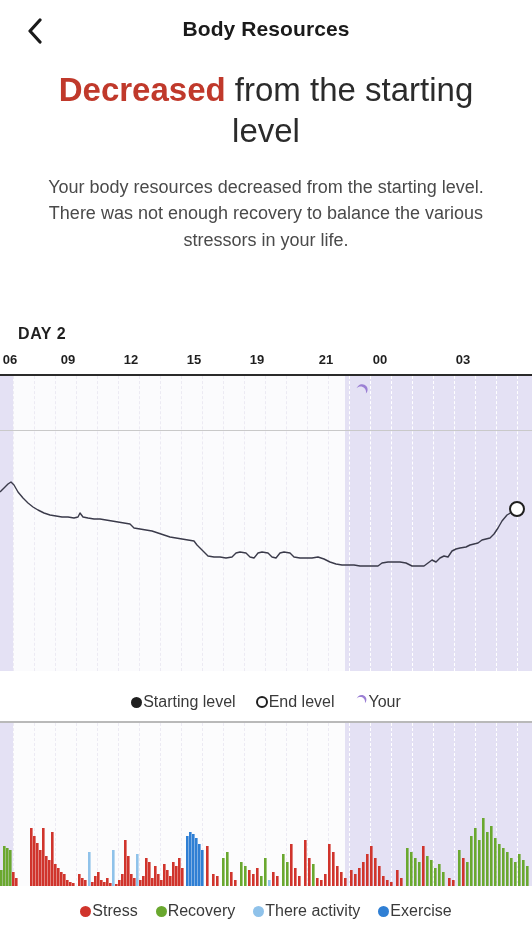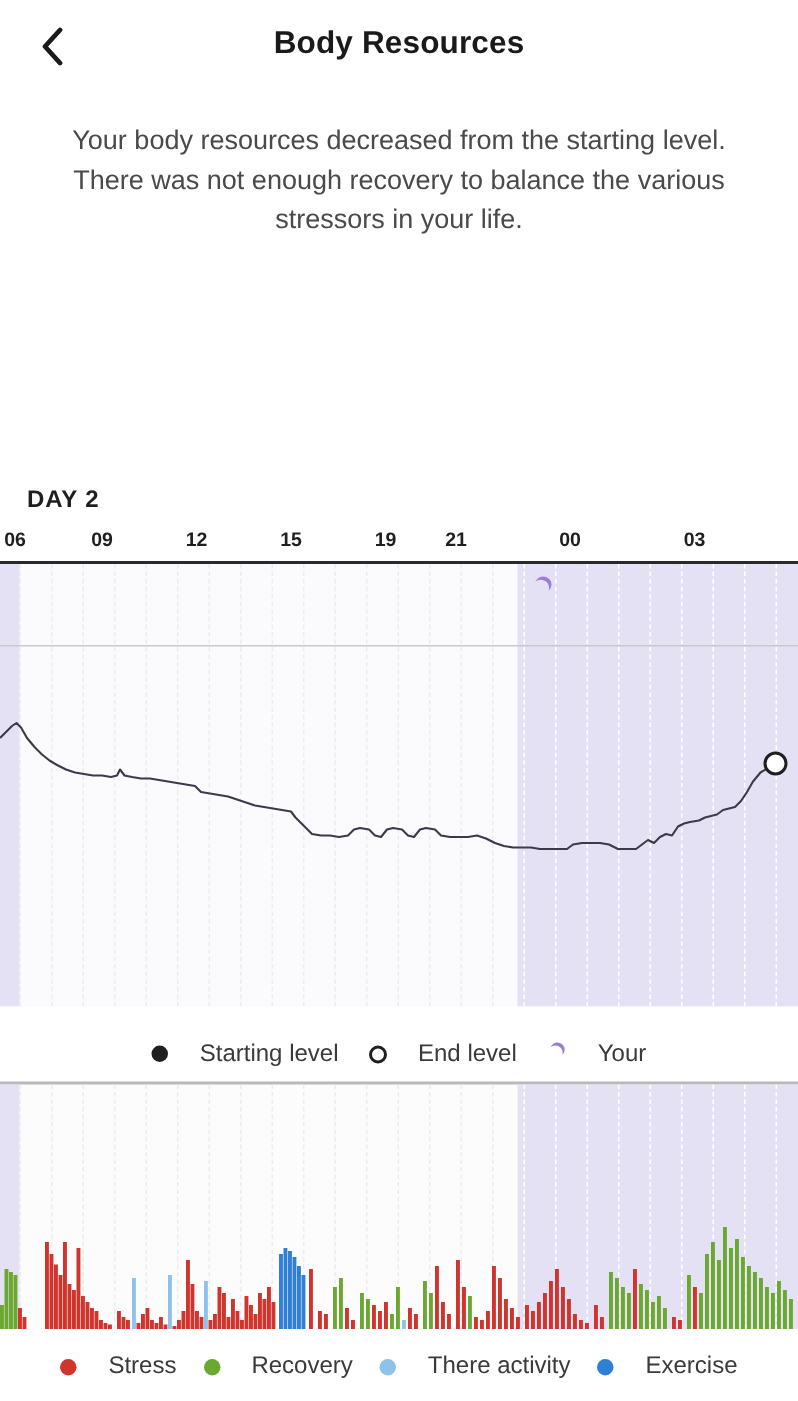--- a/index.html
+++ b/index.html
@@ -160,21 +160,21 @@
     display: flex;
     align-items: center;
     justify-content: center;
     gap: 20px;
     font-size: 16px;
     color: #3a3a3a;
   }
   .legend-item {
     display: flex;
     align-items: center;
-    gap: 21px;
+    gap: 1px;
     white-space: nowrap;
   }
   .dot {
     width: 11px;
     height: 11px;
     border-radius: 50%;
     display: inline-block;
     flex: 0 0 auto;
   }
   .dot.hollow {
@@ -212,34 +212,37 @@
     <button class="back-btn">
       <span>
         <svg width="16" height="26" viewBox="0 0 16 26">
           <polyline points="13,2 3,13 13,24" fill="none" stroke="#1a1a1a" stroke-width="3.2" stroke-linecap="round" stroke-linejoin="round"></polyline>
         </svg>
       </span>
     </button>
     <div class="header-title">Body Resources</div>
   </div>
 
+  <div class="hero">
+    <span class="emph">Decreased</span><span> from the starting level</span>
+  </div>
 
   <div class="description">Your body resources decreased from the starting level. There was not enough recovery to balance the various stressors in your life.</div>
 
   <div class="chart-block">
 
     <div class="day-label">DAY 2</div>
 
     <div class="time-axis" id="time-axis">
         <div class="time-tick" style="left: 10px;">06</div>
         <div class="time-tick" style="left: 68px;">09</div>
         <div class="time-tick" style="left: 131px;">12</div>
         <div class="time-tick" style="left: 194px;">15</div>
         <div class="time-tick" style="left: 257px;">19</div>
-        <div class="time-tick" style="left: 304px;">21</div>
+        <div class="time-tick" style="left: 326px;">21</div>
         <div class="time-tick" style="left: 380px;">00</div>
         <div class="time-tick" style="left: 443px; margin-left: 20px;">03</div>
       </div>
 
     <div class="axis-rule"></div>
 
     <div class="line-plot">
       <div class="sleep-band" id="sleep-band-left" style="left: 0px; width: 13px; background: rgb(228, 225, 244);"></div>
       <div class="sleep-band" id="sleep-band-main" style="left: 345px; width: 187px; background: rgb(228, 225, 244);"></div>
       <div id="vgrids">

